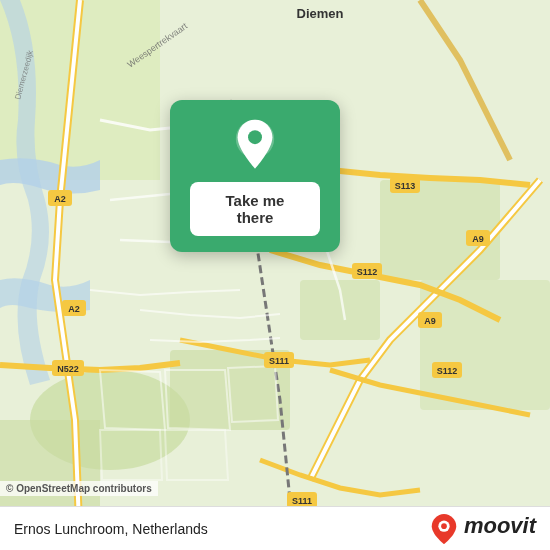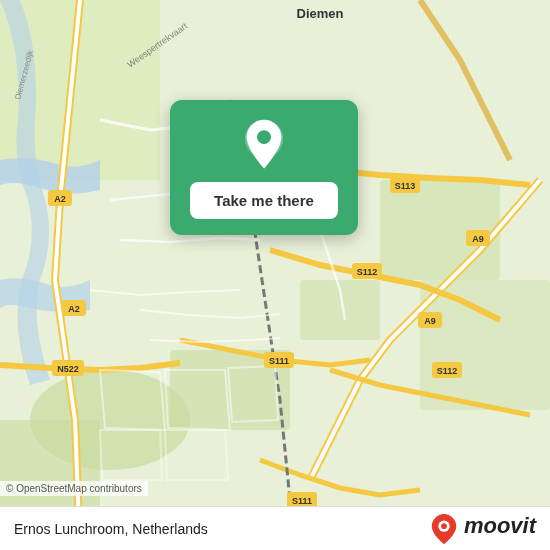--- a/index.html
+++ b/index.html
@@ -34,21 +34,21 @@
       top: 0; left: 0;
       width: 100%;
       height: 100%;
     }
 
     
     #tooltip-card {
       position: absolute;
       top: 100px;
       left: 170px;
-      width: 188px;
+      width: 170px;
       background: #3aaa6e;
       border-radius: 12px;
       display: flex;
       flex-direction: column;
       align-items: center;
       padding: 18px 20px 16px 20px;
       box-shadow: 0 4px 16px rgba(0,0,0,0.25);
       z-index: 10;
     }
 
@@ -95,20 +95,21 @@
 
     #osm-credit {
       position: absolute;
       bottom: 54px;
       left: 0;
       background: rgba(255,255,255,0.75);
       font-size: 10px;
       color: #555;
       padding: 2px 6px;
       z-index: 5;
+      font-weight: bold;
     }
 
     
     #moovit-logo {
       display: flex;
       align-items: flex-start;
       gap: 6px;
     }
 
     #moovit-pin {

